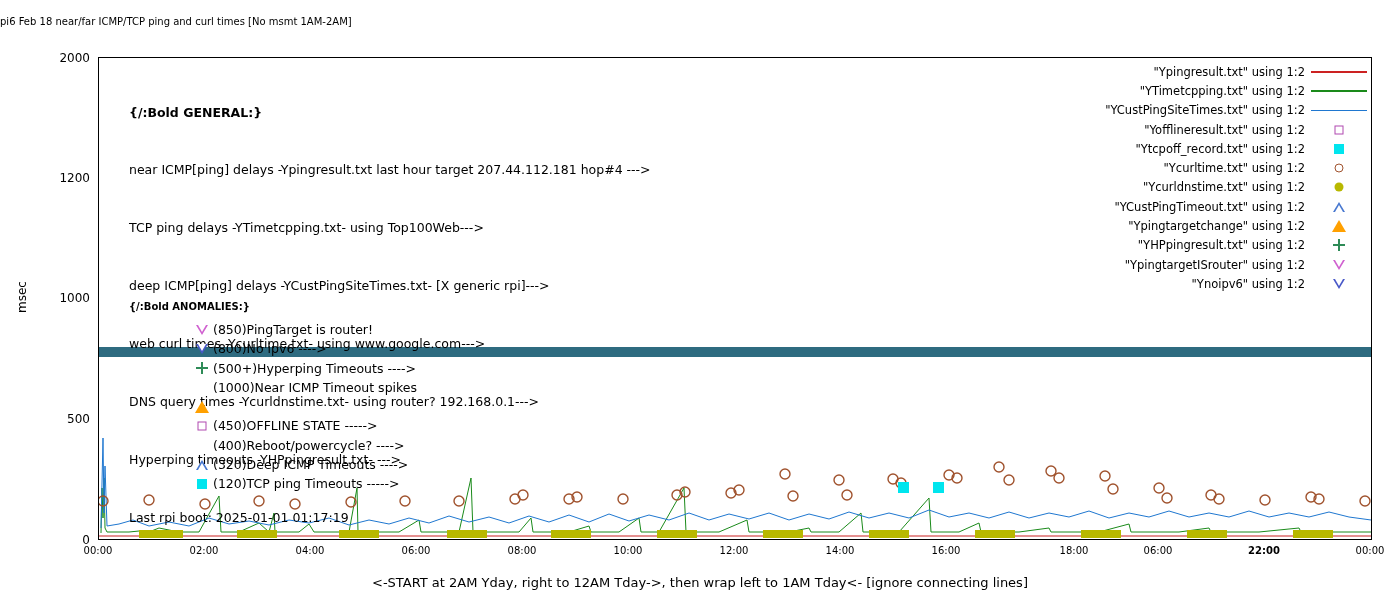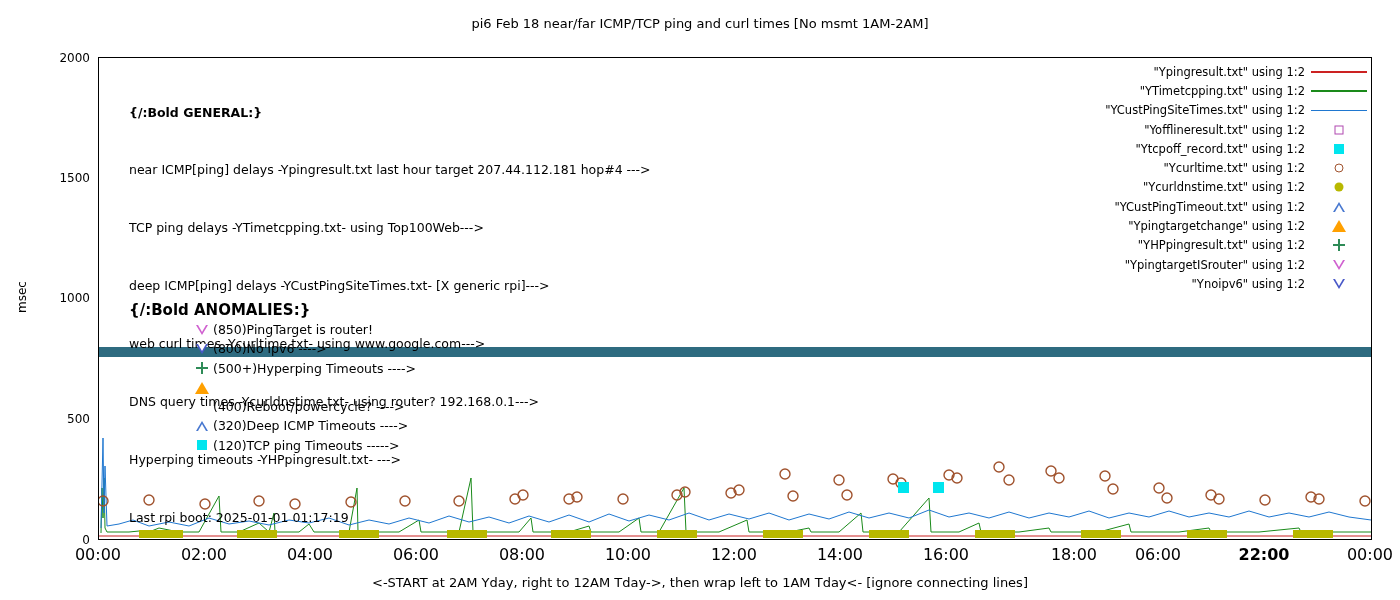--- a/index.html
+++ b/index.html
@@ -9,22 +9,21 @@
     background: #ffffff;
     font-family: "DejaVu Sans", sans-serif;
     overflow: hidden;
   }
   #root { position: relative; width: 1400px; height: 600px; }
 
   .chart-title {
     position: absolute;
     left: 0; top: 16px;
     width: 1400px;
-    text-align: center;
-    font-size: 13px;
+    font-size: 10px;
     color: #000;
     white-space: nowrap;
   }
 
   
   .plot-frame {
     position: absolute;
     left: 98px; top: 57px;
     width: 1274px; height: 483px;
     border: 1px solid #000;
@@ -46,21 +45,21 @@
     position: absolute;
     width: 56px;
     text-align: right;
     font-size: 12px;
     color: #000;
   }
   .xtick {
     position: absolute;
     width: 60px;
     text-align: center;
-    font-size: 16px;
+    font-size: 10px;
     color: #000;
   }
   .xaxis-caption {
     position: absolute;
     left: 0; top: 575px;
     width: 1400px;
     text-align: center;
     font-size: 13px;
     color: #000;
     white-space: nowrap;
@@ -201,21 +200,21 @@
 
 <div id="root">
 
   <div class="chart-title">pi6 Feb 18  near/far ICMP/TCP ping and curl times [No msmt 1AM-2AM]</div>
 
   <div class="ylabel">msec</div>
 
   <div class="ytick" style="left:34px; top:533px;">0</div>
   <div class="ytick" style="left:34px; top:412px;">500</div>
   <div class="ytick" style="left:34px; top:291px;">1000</div>
-  <div class="ytick" style="left:34px; top:171px;">1500</div>
+  <div class="ytick" style="left:34px; top:171px;">1200</div>
   <div class="ytick" style="left:34px; top:51px;">2000</div>
 
   <div class="xtick" style="left:68px; top:545px;">00:00</div>
   <div class="xtick" style="left:174px; top:545px;">02:00</div>
   <div class="xtick" style="left:280px; top:545px;">04:00</div>
   <div class="xtick" style="left:386px; top:545px;">06:00</div>
   <div class="xtick" style="left:492px; top:545px;">08:00</div>
   <div class="xtick" style="left:598px; top:545px;">10:00</div>
   <div class="xtick" style="left:704px; top:545px;">12:00</div>
   <div class="xtick" style="left:810px; top:545px;">14:00</div>
@@ -336,21 +335,21 @@
       <div>web curl times -Ycurltime.txt- using www.google.com---&gt;</div>
       <div>DNS query times -Ycurldnstime.txt- using router? 192.168.0.1---&gt;</div>
       <div>Hyperping timeouts -YHPpingresult.txt- ---&gt;</div>
       <div>Last rpi boot: 2025-01-01 01:17:19</div>
       
       
       
       
     </div>
 
-    <div style="position:absolute; left:30px; top:243px; font-size:15px; font-weight:bold;">{/:Bold ANOMALIES:}</div>
+    <div style="position:absolute; left:30px; top:243px; font-size:10px; font-weight:bold;">{/:Bold ANOMALIES:}</div>
 
     <div class="anoms">
       <div class="anom-row">
         <span class="anom-key">
           <span class="sym tri-dn-open-m"></span>
         </span>
         <span>(850)PingTarget is router!</span>
       </div>
       <div class="anom-row">
         <span class="anom-key">
@@ -358,23 +357,33 @@
         </span>
         <span>(800)No ipv6 ----&gt;</span>
       </div>
       <div class="anom-row">
         <span class="anom-key">
           <span class="sym plus-sym"></span>
         </span>
         <span>(500+)Hyperping Timeouts ----&gt;</span>
       </div>
       <div class="anom-row">
+        <span class="anom-key"></span>
+        <span>(1000)Near ICMP Timeout spikes</span>
+      </div>
+      <div class="anom-row">
         <span class="anom-key">
           <span class="sym tri-up-fill"></span>
         </span>
+      </div>
+      <div class="anom-row">
+        <span class="anom-key">
+          <span class="sym sq-open"></span>
+        </span>
+        <span>(450)OFFLINE STATE -----&gt;</span>
       </div>
       <div class="anom-row">
         <span class="anom-key"></span>
         <span>(400)Reboot/powercycle? ----&gt;</span>
       </div>
       <div class="anom-row">
         <span class="anom-key">
           <span class="sym tri-up-open"></span>
         </span>
         <span>(320)Deep ICMP Timeouts ----&gt;</span>

